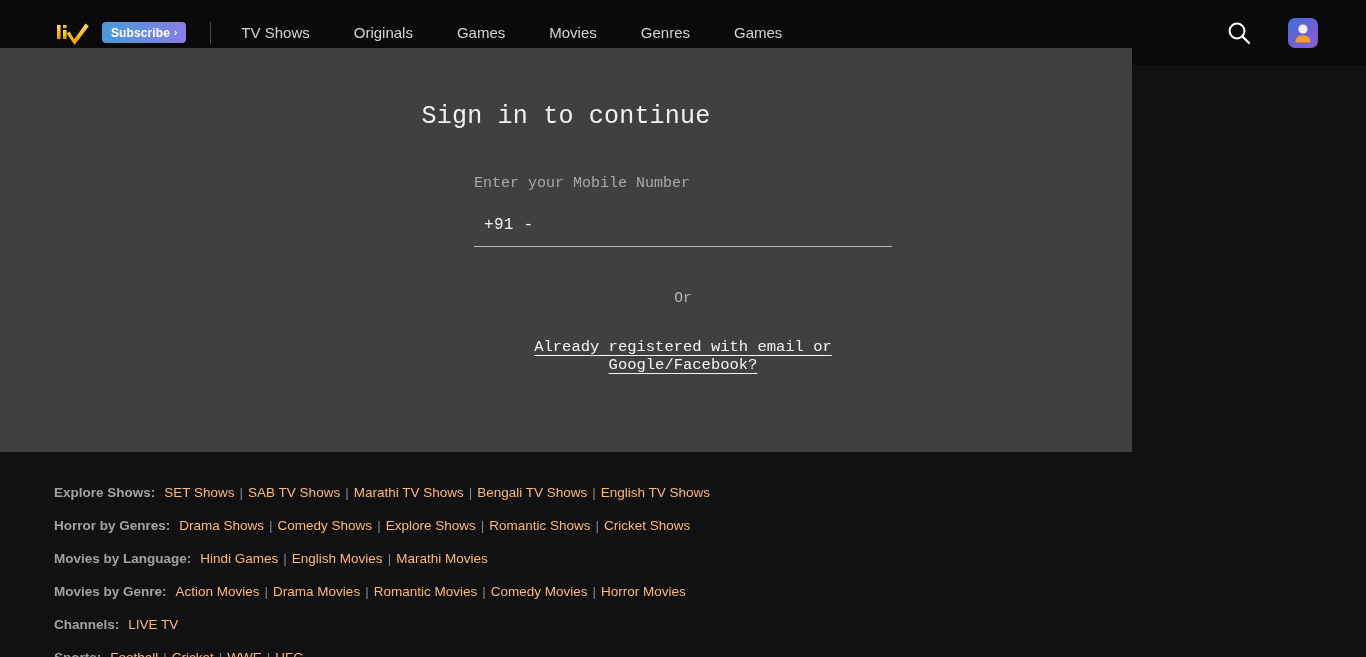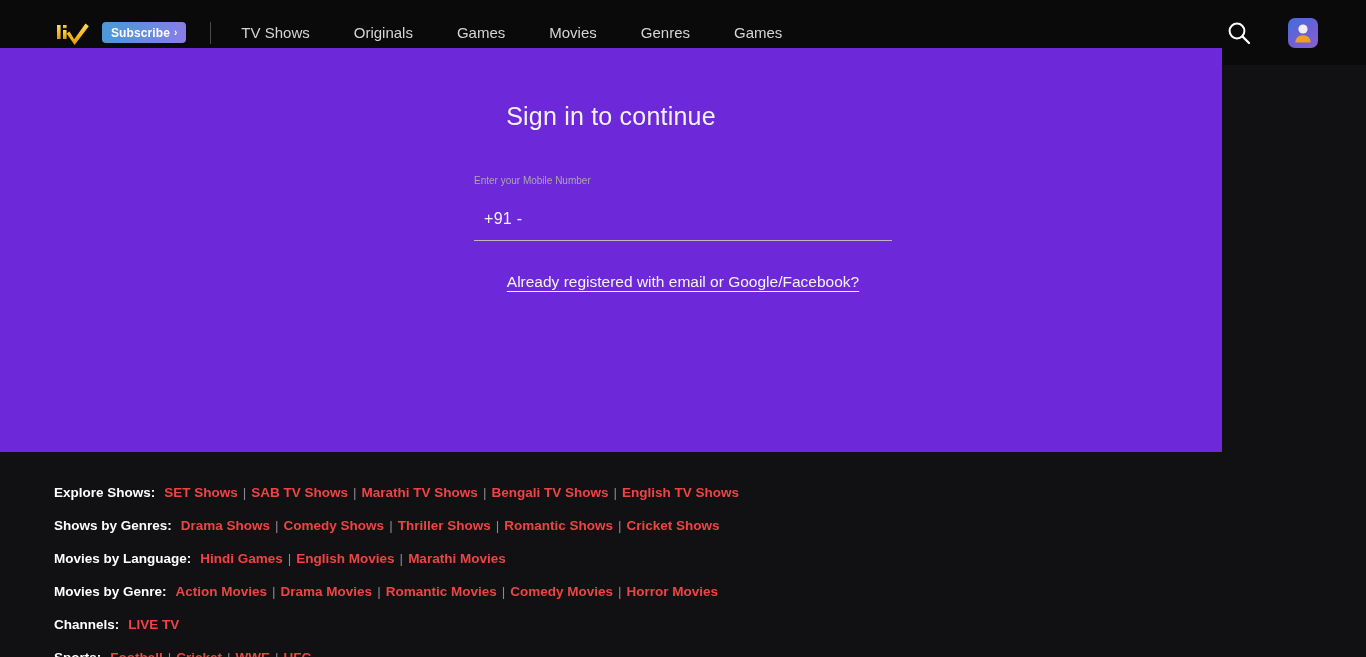--- a/index.html
+++ b/index.html
@@ -57,40 +57,41 @@
   .avatar{
     width:30px; height:30px; border-radius:7px;
     background:linear-gradient(145deg,#3f6fd8 0%,#6e5fd6 55%,#8a5fd0 100%);
     display:flex; align-items:flex-end; justify-content:center;
     overflow:hidden; cursor:pointer;
   }
 
   
   .main{
     position:absolute; top:48px; left:0;
-    width:1222px; height:404px;
-    background:#6d28d9;
+    width:1132px; height:404px;
+    background:#404040;
+    font-family:Liberation Mono, monospace;
   }
   .signin-title{
     text-align:center;
     color:#f2f2f4;
     font-size:25px;
     font-weight:400;
     margin-top:54px;
     letter-spacing:.2px;
   }
   .form-wrap{
     width:418px;
     margin:0 auto;
     margin-left:474px;
   }
   .field-label{
     margin-top:44px;
     color:#a9a9ad;
-    font-size:10px;
+    font-size:15px;
   }
   .phone-row{
     margin-top:14px;
     height:38px;
     display:flex; align-items:center;
     cursor:text;
   }
   .phone-prefix{
     color:#f2f2f4;
     font-size:16px;
@@ -128,31 +129,30 @@
     background:#111113;
     padding-left:54px;
     padding-top:33px;
   }
   .f-row{
     display:flex; align-items:baseline;
     height:33px;
     white-space:nowrap;
   }
   .f-label{
-    color:#ffffff;
+    color:#a3a3a3;
     font-size:13.5px;
     font-weight:700;
     margin-right:9px;
   }
   .f-links{ display:flex; align-items:baseline; }
   .f-link{
-    color:#ef4444;
+    color:#fdba74;
     font-size:13.5px;
     cursor:pointer;
-    font-weight:bold;
   }
   .f-sep{
     color:#8a8a8e;
     font-size:13.5px;
     padding:0 5px;
   }
 </style>
 </head>
 <body>
 
@@ -216,20 +216,21 @@
 
   <div class="form-wrap">
 
     <div class="field-label">Enter your Mobile Number</div>
 
     <div class="phone-row">
       <span class="phone-prefix">+91 -</span>
     </div>
     <div class="phone-underline"></div>
 
+    <div class="or-text">Or</div>
 
     <a class="already-link">Already registered with email or Google/Facebook?</a>
   </div>
 </div>
 
 <div class="footer">
 
   <div class="f-row">
     <span class="f-label">Explore Shows:</span>
     <span class="f-links">
@@ -239,27 +240,27 @@
         <span class="f-sep">|</span>
         <span class="f-link">Marathi TV Shows</span>
         <span class="f-sep">|</span>
         <span class="f-link">Bengali TV Shows</span>
         <span class="f-sep">|</span>
         <span class="f-link">English TV Shows</span>
       </span>
   </div>
 
   <div class="f-row">
-    <span class="f-label">Shows by Genres:</span>
+    <span class="f-label">Horror by Genres:</span>
     <span class="f-links">
         <span class="f-link">Drama Shows</span>
         <span class="f-sep">|</span>
         <span class="f-link">Comedy Shows</span>
         <span class="f-sep">|</span>
-        <span class="f-link">Thriller Shows</span>
+        <span class="f-link">Explore Shows</span>
         <span class="f-sep">|</span>
         <span class="f-link">Romantic Shows</span>
         <span class="f-sep">|</span>
         <span class="f-link">Cricket Shows</span>
       </span>
   </div>
 
   <div class="f-row">
     <span class="f-label">Movies by Language:</span>
     <span class="f-links">

